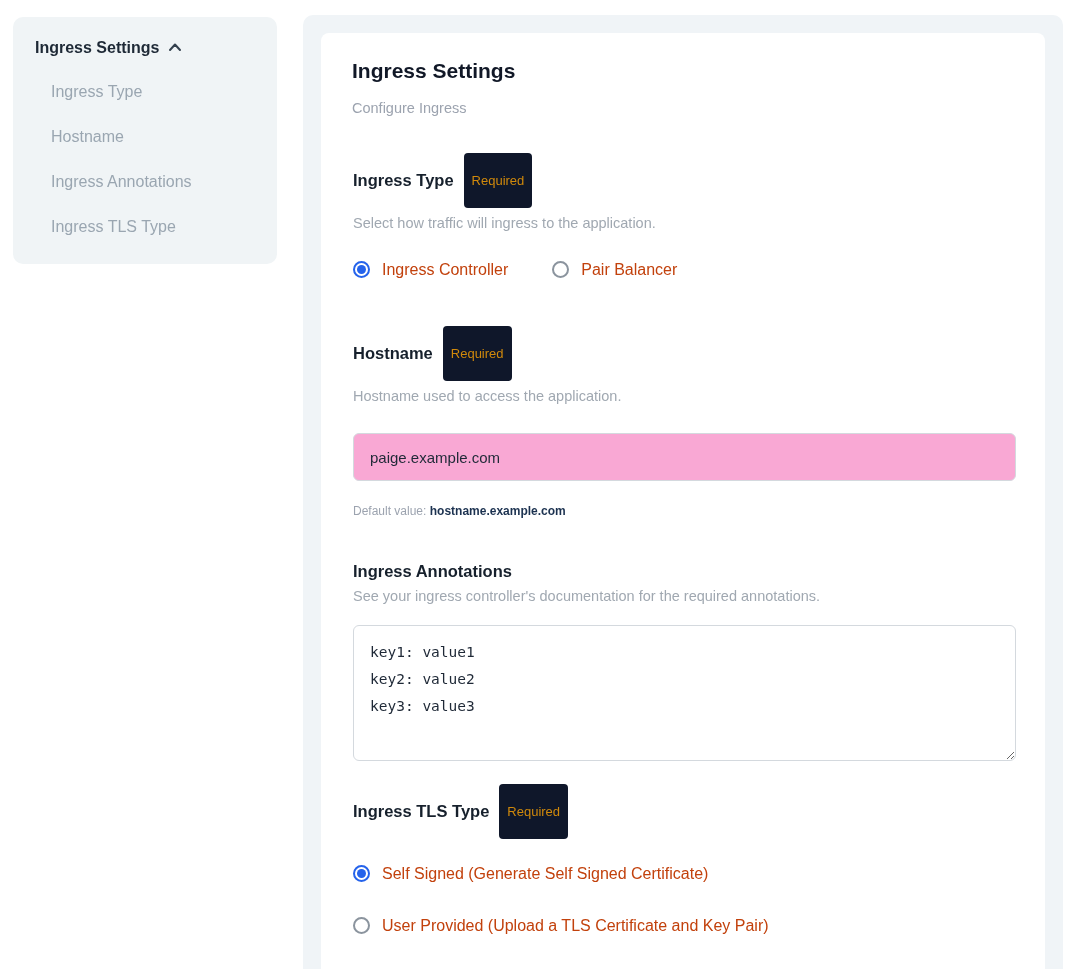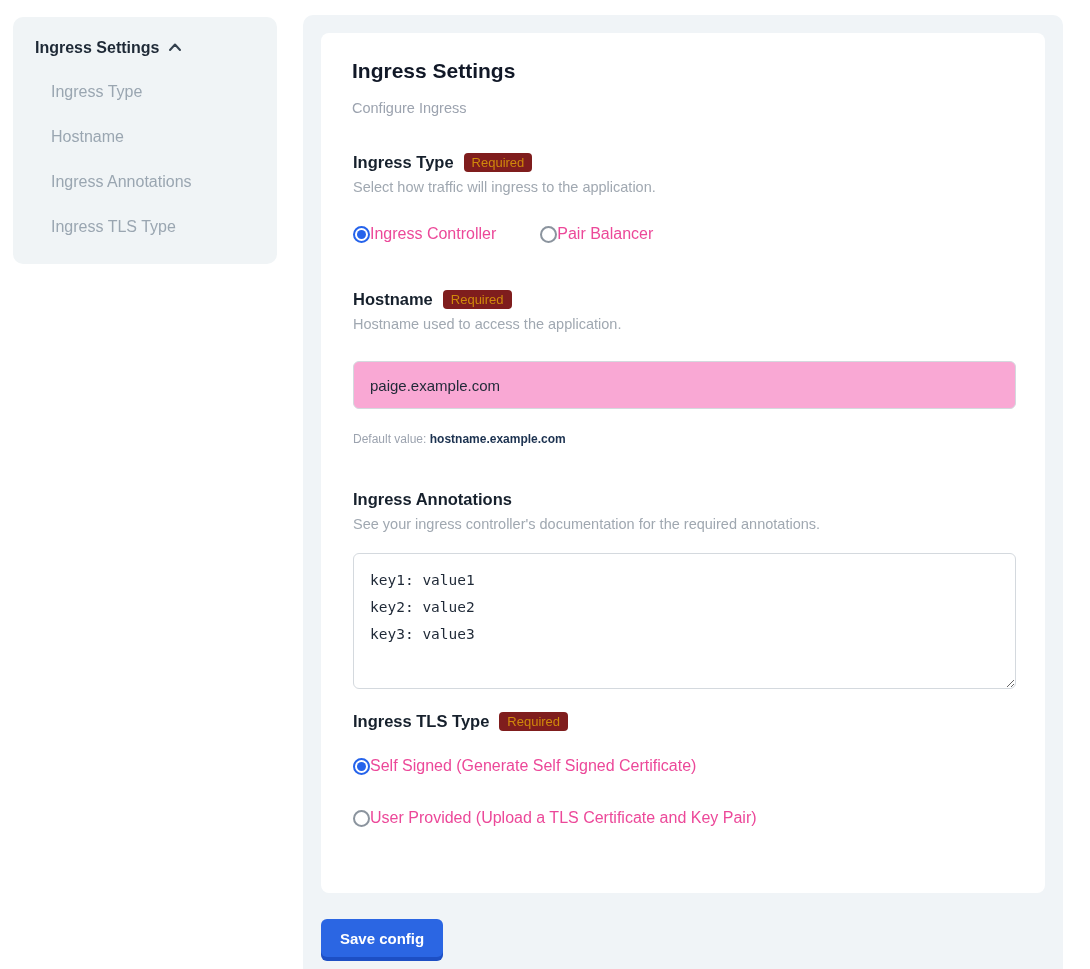--- a/index.html
+++ b/index.html
@@ -76,41 +76,42 @@
     display: flex;
     align-items: center;
     gap: 10px;
   }
   .sect-label {
     font-size: 16.5px;
     font-weight: 700;
     color: #16202c;
   }
   .badge {
-    background: #7f1d1d;
+    background: #0f172a;
     color: #d0890b;
     font-size: 13px;
-    padding: 2px 8px;
+    padding: 20px 8px;
     border-radius: 4px;
   }
   .help {
     font-size: 14.5px;
     color: #a0a8b1;
     margin-top: 7px;
   }
 
   
   .radio-row-h { display: flex; gap: 44px; margin-top: 30px; }
   .radio-col-v { margin-top: 26px; }
   .radio-option {
     display: flex;
-    align-items: center;
+    align-items: flex-start;
+    gap: 12px;
     cursor: pointer;
     font-size: 16px;
-    color: #ec4899;
+    color: #c2410c;
   }
   .radio-col-v .radio-option { margin-bottom: 34px; }
   .radio-col-v .radio-option:last-child { margin-bottom: 8px; }
   .radio-circle {
     width: 17px; height: 17px;
     border-radius: 50%;
     border: 2px solid #8b949e;
     background: #ffffff;
     display: inline-flex;
     align-items: center;

